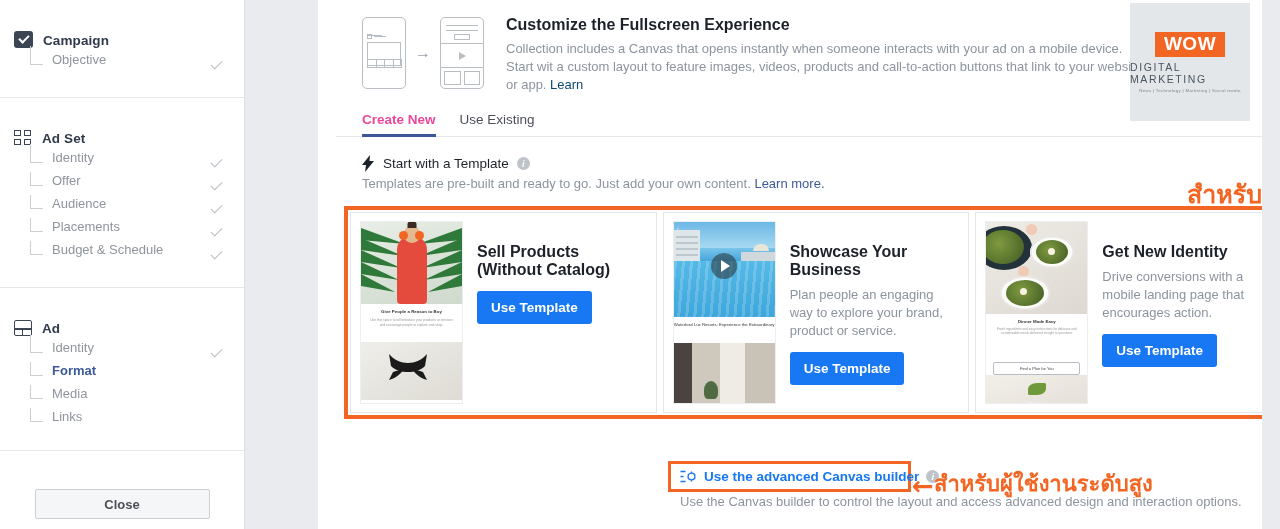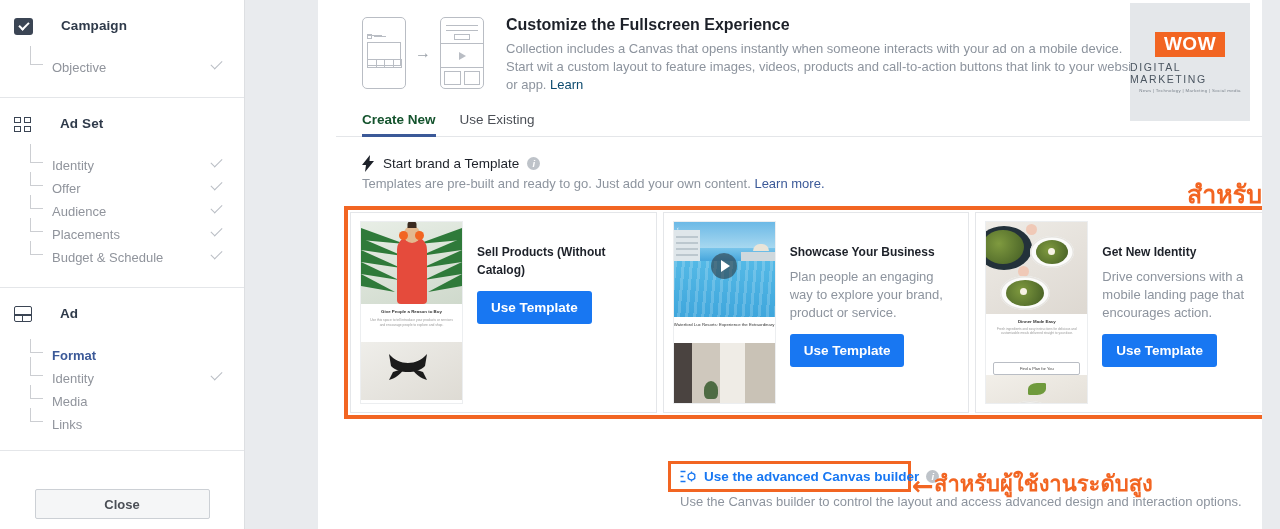--- a/index.html
+++ b/index.html
@@ -13,21 +13,21 @@
 
   
   .sidebar {
     width: 245px; height: 529px; background: #fff;
     border-right: 1px solid #dddfe2;
     position: relative; flex: 0 0 245px;
   }
   .sb-section { padding: 0 0 0 14px; position: relative; }
   .sb-divider { height: 1px; background: #e4e6e9; margin: 0; }
   .sb-head {
-    display: flex; align-items: flex-start; gap: 28px;
+    display: flex; align-items: flex-end; gap: 10px;
     height: 30px; margin-top: 18px;
   }
   .sb-head-label {
     font-size: 13.5px; font-weight: bold; color: #2f3a4a; letter-spacing: .1px;
   }
   .icon-campaign {
     width: 19px; height: 17px; background: #3b4554; border-radius: 3px;
     position: relative; flex: 0 0 19px;
   }
   .icon-campaign::after {
@@ -51,21 +51,21 @@
   }
   .icon-ad::before {
     content:""; position:absolute; left:0; right:0; top:7px; height:1.6px; background:#3b4554;
   }
   .icon-ad::after {
     content:""; position:absolute; left:6.5px; top:8.6px; bottom:0; width:1.6px; background:#3b4554;
   }
 
   .sb-list { position: relative; margin-left: 8px; padding-top: 4px; }
   .sb-item {
-    position: relative; height: 23px; display: flex; align-items: flex-end;
+    position: relative; height: 23px; display: flex; align-items: flex-start;
     padding-left: 30px; font-size: 13px; color: #90949c;
   }
   .sb-item .tick {
     position: absolute; right: 22px; top: 50%; transform: translateY(-50%);
     width: 11px; height: 6px; border-left: 1.6px solid #b9bdc4; border-bottom: 1.6px solid #b9bdc4;
     transform: translateY(-60%) rotate(-45deg);
   }
   .sb-item.active { color: #3b5998; font-weight: bold; }
   
   .sb-item::before {
@@ -127,21 +127,21 @@
 
   .hero-text { padding-top: 8px; max-width: 640px; }
   .hero-title { font-size: 16px; font-weight: bold; color: #1d2129; margin-bottom: 6px; }
   .hero-desc { font-size: 13px; line-height: 18px; color: #8d949e; }
   .hero-desc a { color: #0c4a6e; text-decoration: none; }
 
   .tabs { display:flex; gap: 24px; padding: 18px 0 0 26px; border-bottom: 1px solid #e4e6e9; margin-right: 0;}
   .tab {
     font-size: 13.5px; color: #4b4f56; padding-bottom: 9px; cursor: pointer; position: relative;
   }
-  .tab.active { font-weight: bold; color: #14532d; }
+  .tab.active { font-weight: bold; color: #ec4899; }
   .tab.active::after {
     content:""; position:absolute; left:0; right:0; bottom:-1px; height:3px; background:#3b5998;
   }
 
   .tmpl-head { padding: 18px 0 0 26px; display:flex; align-items:center; gap:8px;}
   .bolt { width:13px; height:17px; position:relative; display:inline-block;}
   .bolt svg { display:block; }
   .tmpl-head-label { font-size:13.5px; color:#1d2129; }
   .info-dot {
     width:13px;height:13px;border-radius:50%;background:#bec3c9;color:#fff;font-size:9.5px;
@@ -162,21 +162,21 @@
   .card {
     flex: 1; border: 1px solid #e4e6e9; display: flex; gap: 14px; padding: 8px 10px 8px 9px;
     background: #fff; margin-right: 6px; min-width:0;
   }
   .card:last-child { margin-right: 0; }
   .thumb {
     width: 103px; flex: 0 0 103px; height: 183px; background: #fff; overflow: hidden;
     position: relative; border: 1px solid #eceef0;
   }
   .card-body { padding-top: 22px; min-width:0; }
-  .card-title { font-size: 12px; font-weight: bold; color: #1d2129; line-height: 18px; }
+  .card-title { font-size: 16px; font-weight: bold; color: #1d2129; line-height: 18px; }
   .card-desc { font-size: 13px; color: #8d949e; line-height: 18px; margin-top: 7px; }
   .use-btn {
     margin-top: 12px; background: #1877f2; color:#fff; border:none; border-radius: 3px;
     font-size: 13.5px; font-weight: bold; padding: 9px 14px; cursor: pointer;
     font-family: "Liberation Sans", sans-serif;
   }
 
   
   .t1-top { height: 82px; position:relative; background: linear-gradient(160deg,#e8eee6,#cfd9cc); overflow:hidden;}
   .leafL, .leafR { position:absolute; top:0; width:46px; height:82px; }
@@ -335,26 +335,26 @@
     </div>
 
     <div class="sb-divider"></div>
 
     <div class="sb-section">
       <div class="sb-head">
         <span class="icon-ad"></span>
         <span class="sb-head-label">Ad</span>
       </div>
       <div class="sb-list">
+        <div class="sb-item first-child-line">
+          <span>Identity</span>
+          <span class="tick"></span>
+        </div>
         <div class="sb-item active">
           <span>Format</span>
-        </div>
-        <div class="sb-item first-child-line">
-          <span>Identity</span>
-          <span class="tick"></span>
         </div>
         <div class="sb-item">
           <span>Media</span>
         </div>
         <div class="sb-item">
           <span>Links</span>
         </div>
       </div>
       <div style="height:18px"></div>
     </div>
@@ -412,21 +412,21 @@
         <div class="tab active">Create New</div>
         <div class="tab">Use Existing</div>
       </div>
 
       <div class="tmpl-head">
         <span class="bolt">
           <svg width="13" height="17" viewBox="0 0 13 17">
               <path d="M8 0L0 10h4l-1 7 9-11H7.5L8 0z" fill="#1d2129"></path>
             </svg>
         </span>
-        <span class="tmpl-head-label">Start brand a Template</span>
+        <span class="tmpl-head-label">Start with a Template</span>
         <span class="info-dot">i</span>
       </div>
       <div class="tmpl-sub">
         <span>Templates are pre-built and ready to go. Just add your own content. </span><a href="#">Learn more.</a>
       </div>
 
       <div class="cards-outline"></div>
       <div class="cards">
 
         <div class="card">

